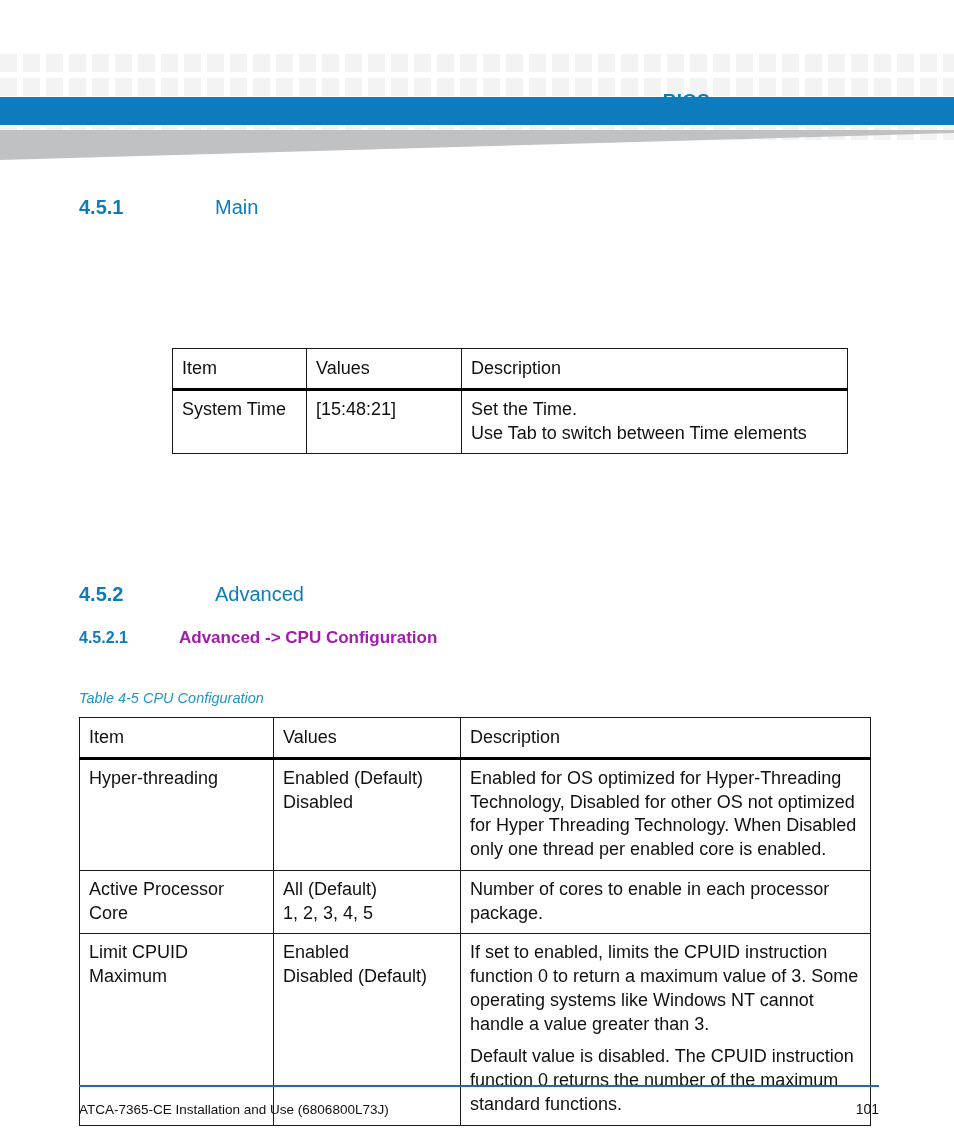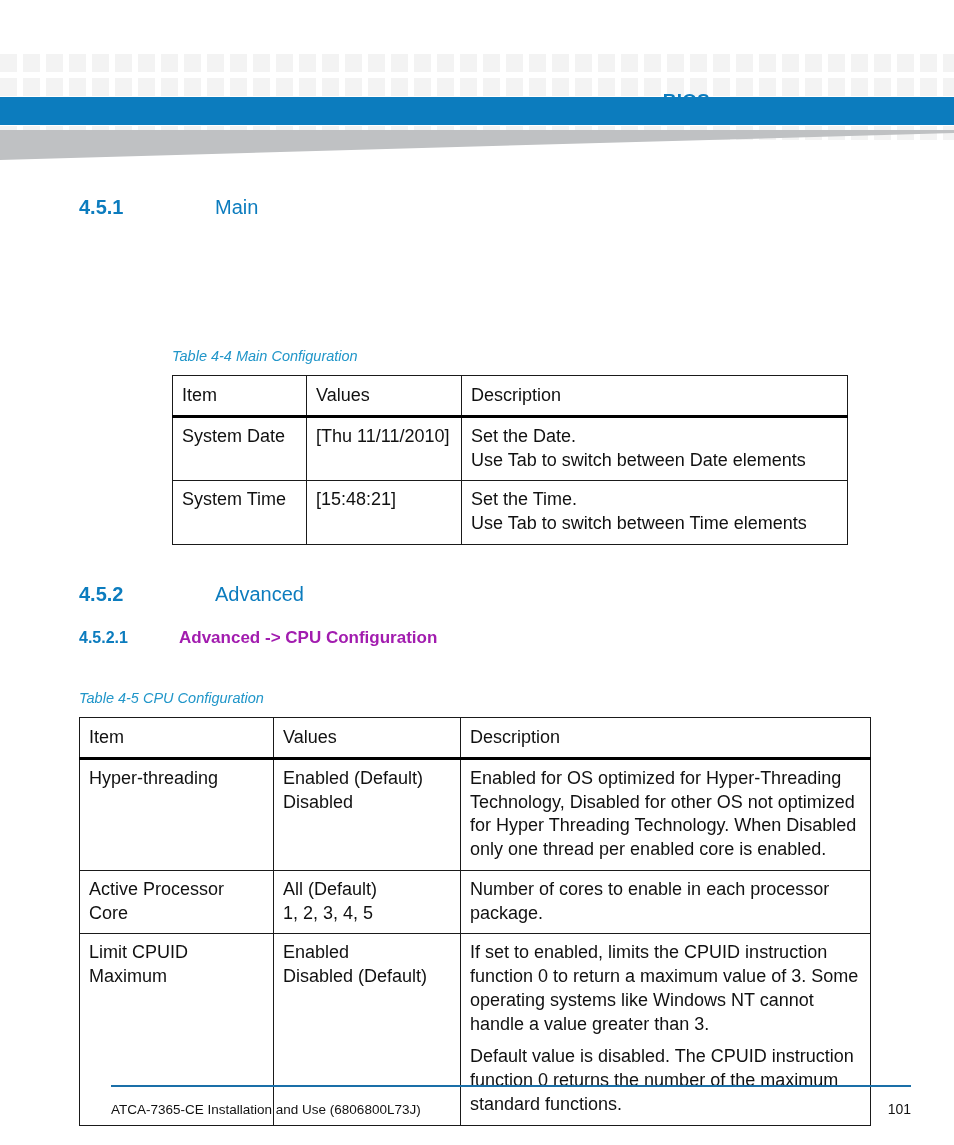--- a/index.html
+++ b/index.html
@@ -205,21 +205,20 @@
   table.table2 .c1 { width: 194px; }
   table.table2 .c2 { width: 187px; }
   table.table2 .c3 { width: 410px; }
 
   
   .page-footer {
     position: absolute;
     left: 79px;
     top: 1085px;
     width: 800px;
-    margin-left: 32px;
   }
   .footer-rule {
     width: 800px;
     height: 2px;
     background: #1a6fa8;
   }
   .footer-row {
     display: flex;
     justify-content: space-between;
     align-items: baseline;
@@ -248,43 +247,34 @@
 
 <div class="content">
 
 
   <div class="h2-row">
     <span class="h2-num">4.5.1</span>
     <span class="h2-text">Main</span>
   </div>
 
   <div class="table1-wrap">
-    <span class="table-caption">Table 4-4 Main Configuration</span>
     <table class="doc-table table1">
       <colgroup>
         <col class="c1">
           <col class="c2">
           <col class="c3">
       </colgroup>
       <thead>
         <tr>
           <th>Item</th>
           <th>Values</th>
           <th>Description</th>
         </tr>
       </thead>
       <tbody>
-        <tr>
-          <td>System Date</td>
-          <td>[Thu 11/11/2010]</td>
-          <td>
-            <span class="cell-line">Set the Date.</span>
-            <span class="cell-line">Use Tab to switch between Date elements</span>
-          </td>
-        </tr>
         <tr>
           <td>System Time</td>
           <td>[15:48:21]</td>
           <td>
             <span class="cell-line">Set the Time.</span>
             <span class="cell-line">Use Tab to switch between Time elements</span>
           </td>
         </tr>
       </tbody>
     </table>

